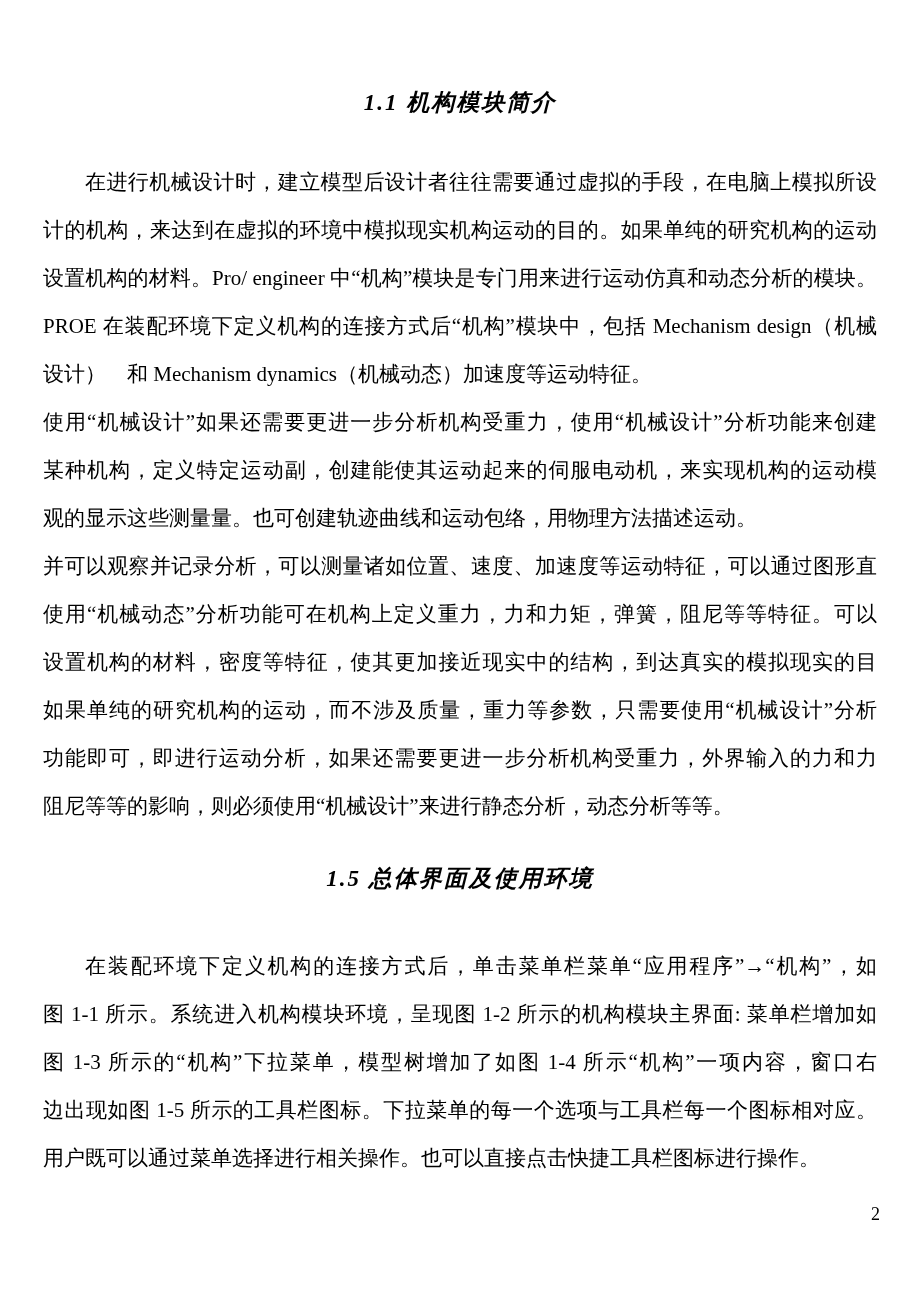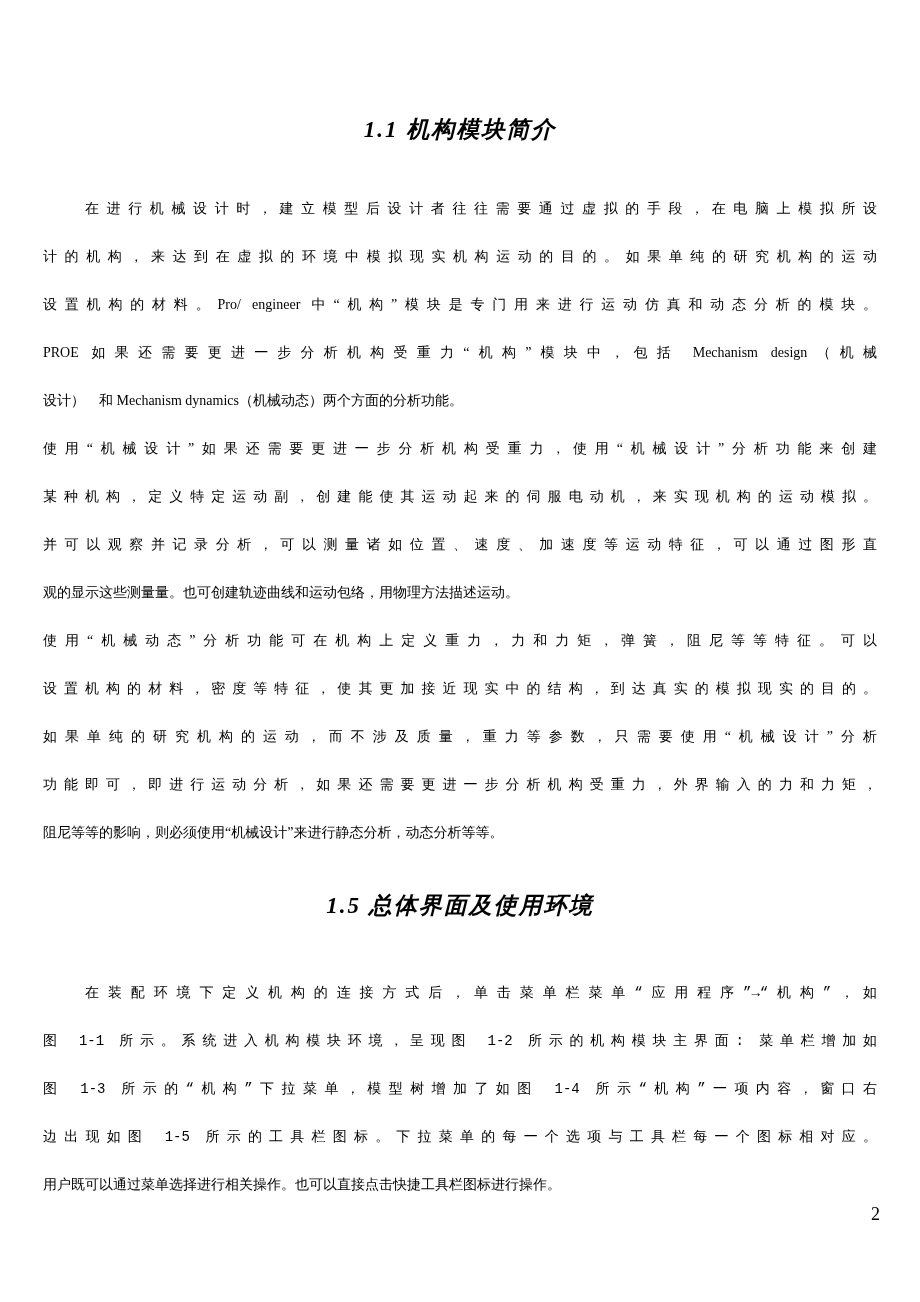--- a/index.html
+++ b/index.html
@@ -23,40 +23,39 @@
   .sec-heading {
     margin: 0;
     text-align: center;
     font-size: 23px;
     line-height: 34px;
     font-weight: bold;
     font-style: italic;
     letter-spacing: 2px;
   }
   .heading-first {
-    padding-top: 113px;
+    padding-top: 86px;
   }
   .heading-second {
     margin-top: 32px;
   }
   .para {
     margin: 0;
     padding: 0;
   }
   .para-first {
     margin-top: 38px;
   }
   .para-sec2 {
     margin-top: 46px;
-    font-family: Liberation Mono, monospace;
   }
   .line {
     height: 48px;
     line-height: 48px;
-    font-size: 14px;
+    font-size: 21px;
     text-align: justify;
     text-align-last: justify;
     white-space: normal;
     overflow: hidden;
   }
   .line.last {
     text-align-last: left;
   }
   .line.indent {
     text-indent: 42px;
@@ -75,29 +74,29 @@
 
 <div class="page">
   <div class="content">
 
     <h2 class="sec-heading heading-first">1.1 机构模块简介</h2>
 
     <div class="para para-first">
       <div class="line indent">在进行机械设计时，建立模型后设计者往往需要通过虚拟的手段，在电脑上模拟所设</div>
       <div class="line">计的机构，来达到在虚拟的环境中模拟现实机构运动的目的。如果单纯的研究机构的运动</div>
       <div class="line">设置机构的材料。Pro/ engineer 中“机构”模块是专门用来进行运动仿真和动态分析的模块。</div>
-      <div class="line">PROE 如果还需要更进一步分析机构受重力“机构”模块中，包括 Mechanism design（机械</div>
-      <div class="line last">设计）　和 Mechanism dynamics（机械动态）两个方面的分析功能。</div>
+      <div class="line">PROE 在装配环境下定义机构的连接方式后“机构”模块中，包括 Mechanism design（机械</div>
+      <div class="line last">设计）　和 Mechanism dynamics（机械动态）加速度等运动特征。</div>
     </div>
 
     <div class="para">
       <div class="line">使用“机械设计”如果还需要更进一步分析机构受重力，使用“机械设计”分析功能来创建</div>
       <div class="line">某种机构，定义特定运动副，创建能使其运动起来的伺服电动机，来实现机构的运动模拟。</div>
+      <div class="line last">观的显示这些测量量。也可创建轨迹曲线和运动包络，用物理方法描述运动。</div>
       <div class="line">并可以观察并记录分析，可以测量诸如位置、速度、加速度等运动特征，可以通过图形直</div>
-      <div class="line last">观的显示这些测量量。也可创建轨迹曲线和运动包络，用物理方法描述运动。</div>
     </div>
 
     <div class="para">
       <div class="line">使用“机械动态”分析功能可在机构上定义重力，力和力矩，弹簧，阻尼等等特征。可以</div>
       <div class="line">设置机构的材料，密度等特征，使其更加接近现实中的结构，到达真实的模拟现实的目的。</div>
       <div class="line">如果单纯的研究机构的运动，而不涉及质量，重力等参数，只需要使用“机械设计”分析</div>
       <div class="line">功能即可，即进行运动分析，如果还需要更进一步分析机构受重力，外界输入的力和力矩，</div>
       <div class="line last">阻尼等等的影响，则必须使用“机械设计”来进行静态分析，动态分析等等。</div>
     </div>
 

